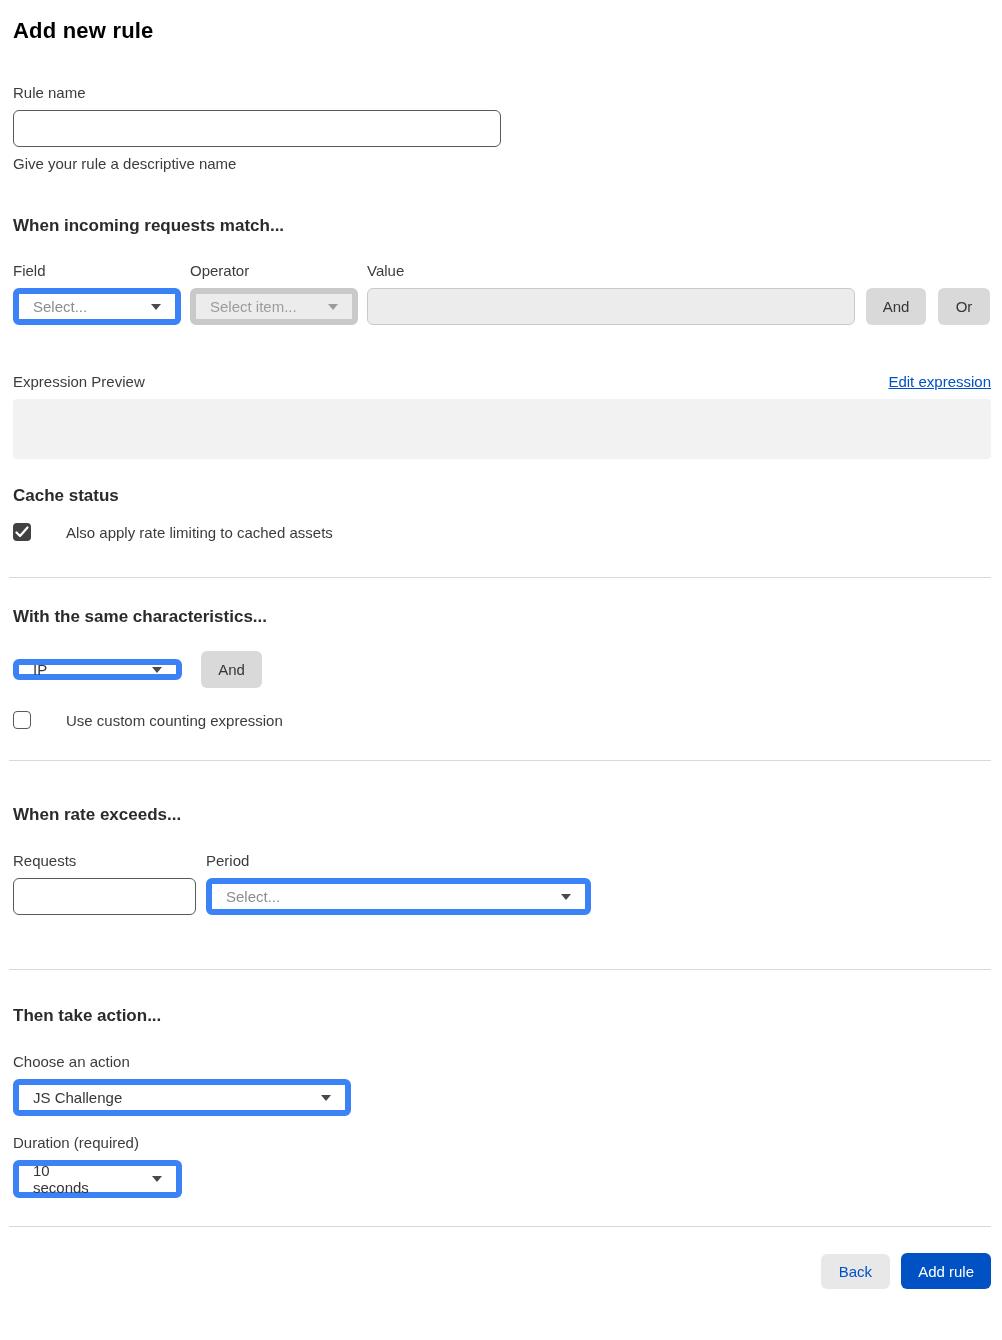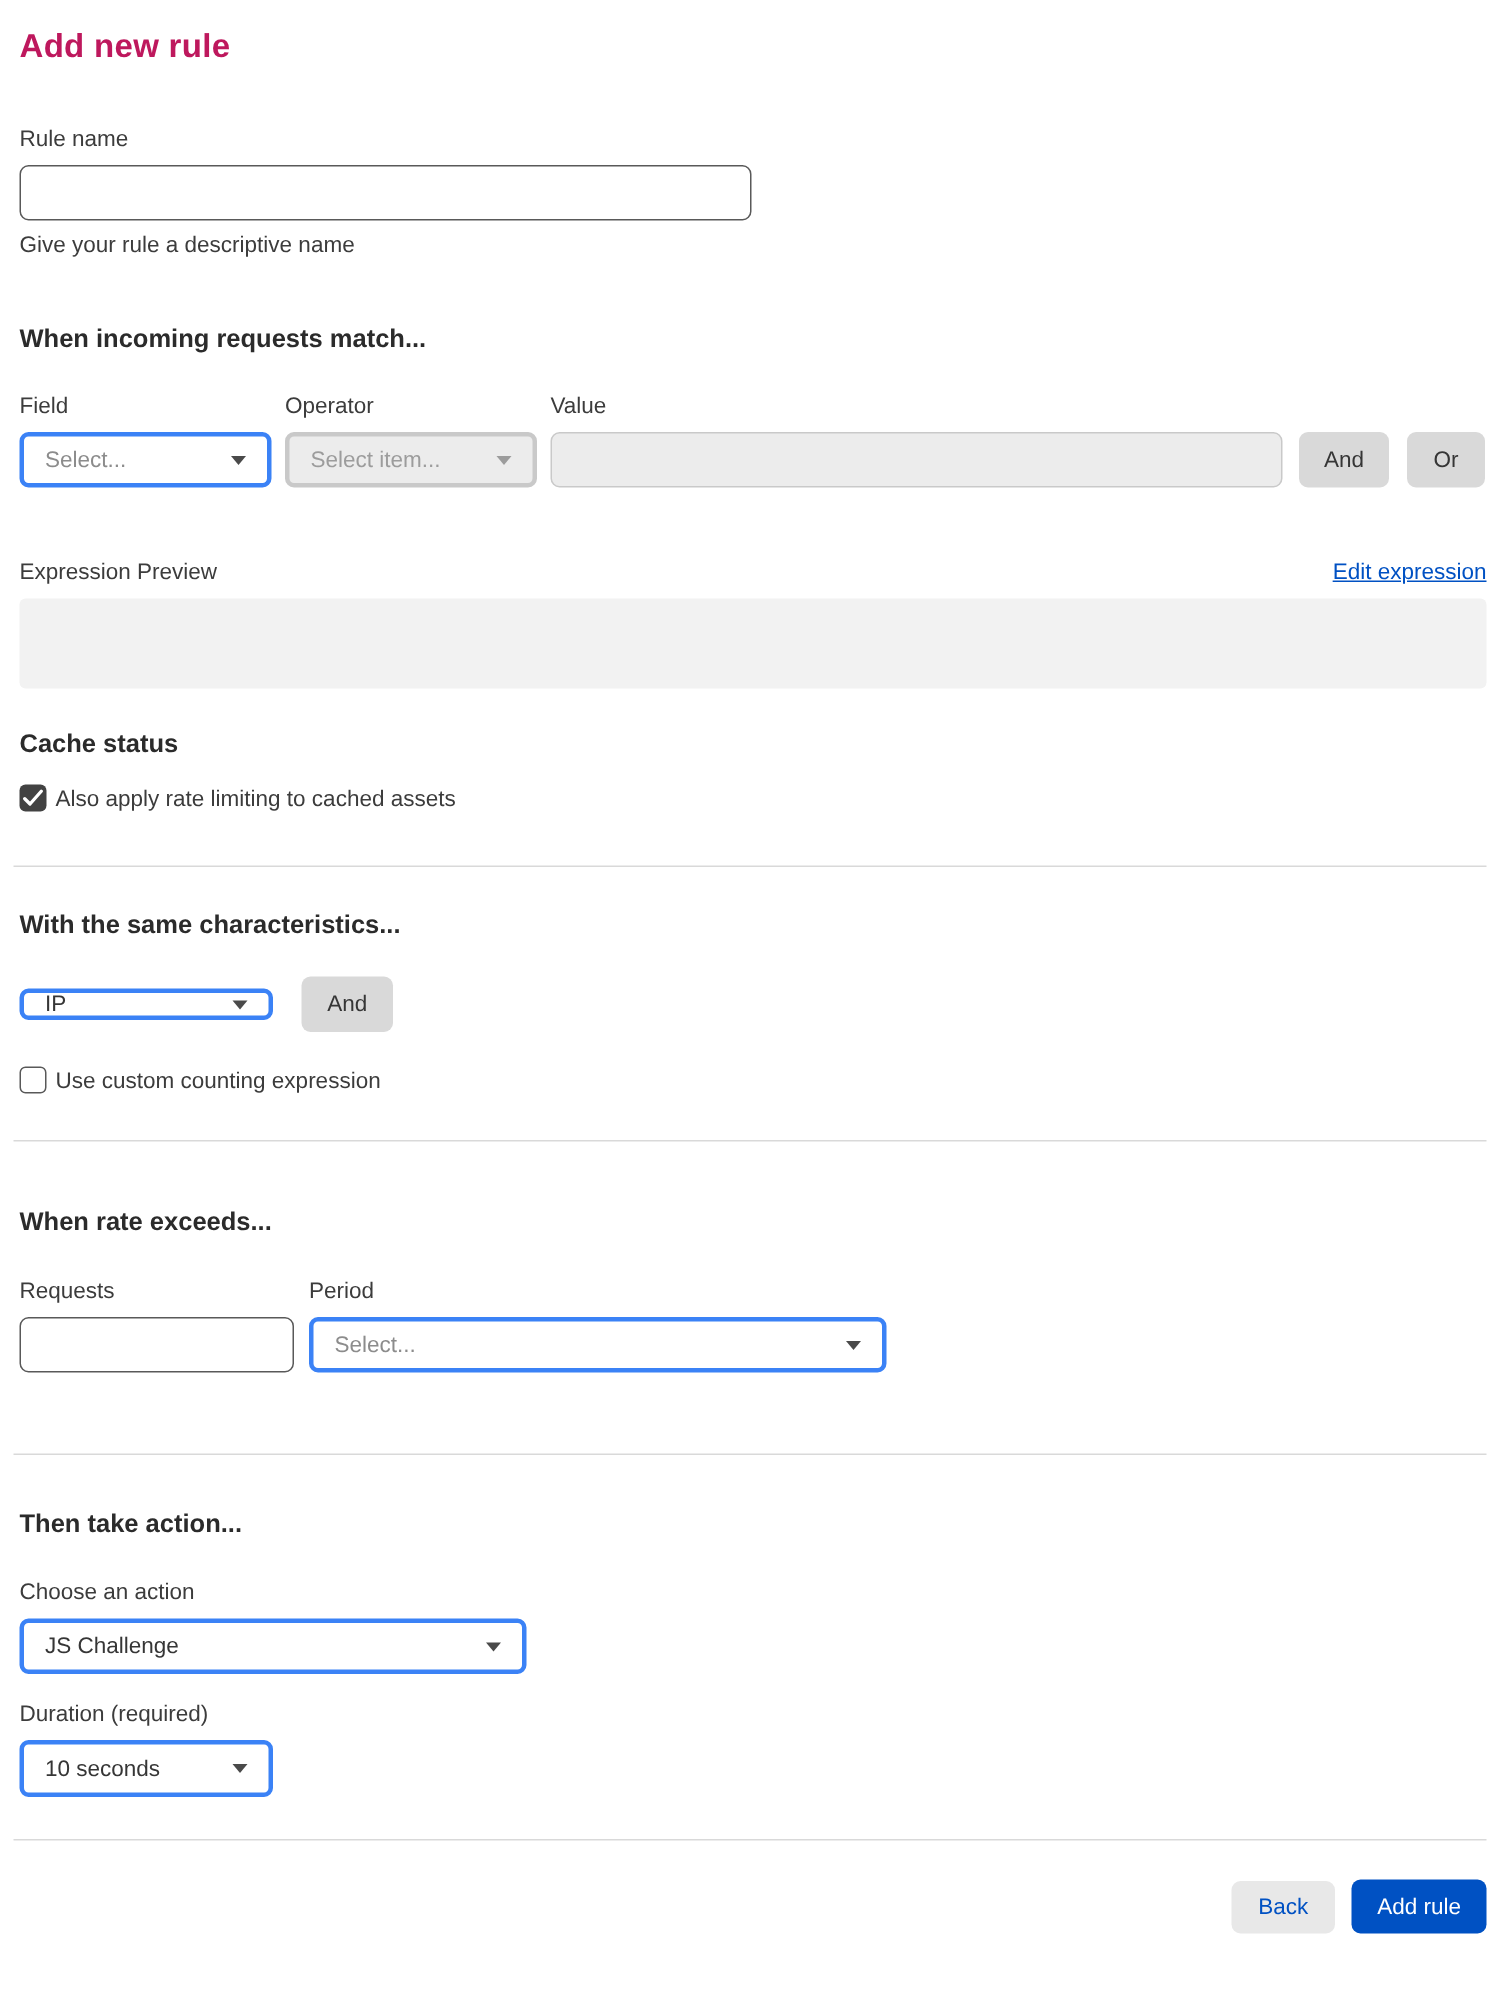--- a/index.html
+++ b/index.html
@@ -9,21 +9,21 @@
     min-height: 1340px;
     font-family: "Liberation Sans", "DejaVu Sans", sans-serif;
     color: #363636;
     font-size: 15px;
   }
   .page { padding: 18px 11px 14px 13px; }
 
   .page-title {
     font-size: 22px;
     font-weight: bold;
-    color: #be185d;
+    color: #000000;
     letter-spacing: 0.2px;
   }
 
   .section-heading {
     font-size: 17px;
     font-weight: bold;
     color: #2b2b2b;
   }
 
   .form-label { font-size: 15px; color: #3c3c3c; }
@@ -43,21 +43,21 @@
     width: 100%;
   }
   .text-input:disabled,
   .text-input.disabled {
     background: #ececec;
     border-color: #c9c9c9;
   }
 
   .select {
     height: 37px;
-    border: 3px solid #3b82f6;
+    border: 6px solid #3b82f6;
     border-radius: 6px;
     background: #ffffff;
     display: flex;
     align-items: center;
     justify-content: space-between;
     padding: 0 14px;
     cursor: pointer;
     user-select: none;
   }
   .select .value { font-size: 15px; color: #363636; }
@@ -114,21 +114,21 @@
   .checkbox {
     width: 18px; height: 18px;
     border-radius: 4px;
     flex: none;
     cursor: pointer;
     position: relative;
   }
   .checkbox.checked { background: #424242; }
   .checkbox.checked svg { position: absolute; left: 2px; top: 3px; }
   .checkbox.unchecked { background: #ffffff; border: 1.5px solid #595959; }
-  .checkbox-label { margin-left: 6px; font-size: 15px; color: #3c3c3c; }
+  .checkbox-label { margin-left: 35px; font-size: 15px; color: #3c3c3c; }
 
   
   .match-row { display: flex; align-items: flex-end; margin-top: 26px; }
   .col { display: flex; flex-direction: column; }
   .col .form-label { margin-bottom: 9px; }
   .w-field { width: 168px; }
   .w-operator { width: 168px; margin-left: 9px; }
   .w-value { width: 488px; margin-left: 9px; }
   .and-btn-match { margin-left: 11px; width: 60px; }
   .or-btn-match { margin-left: 12px; width: 52px; }

